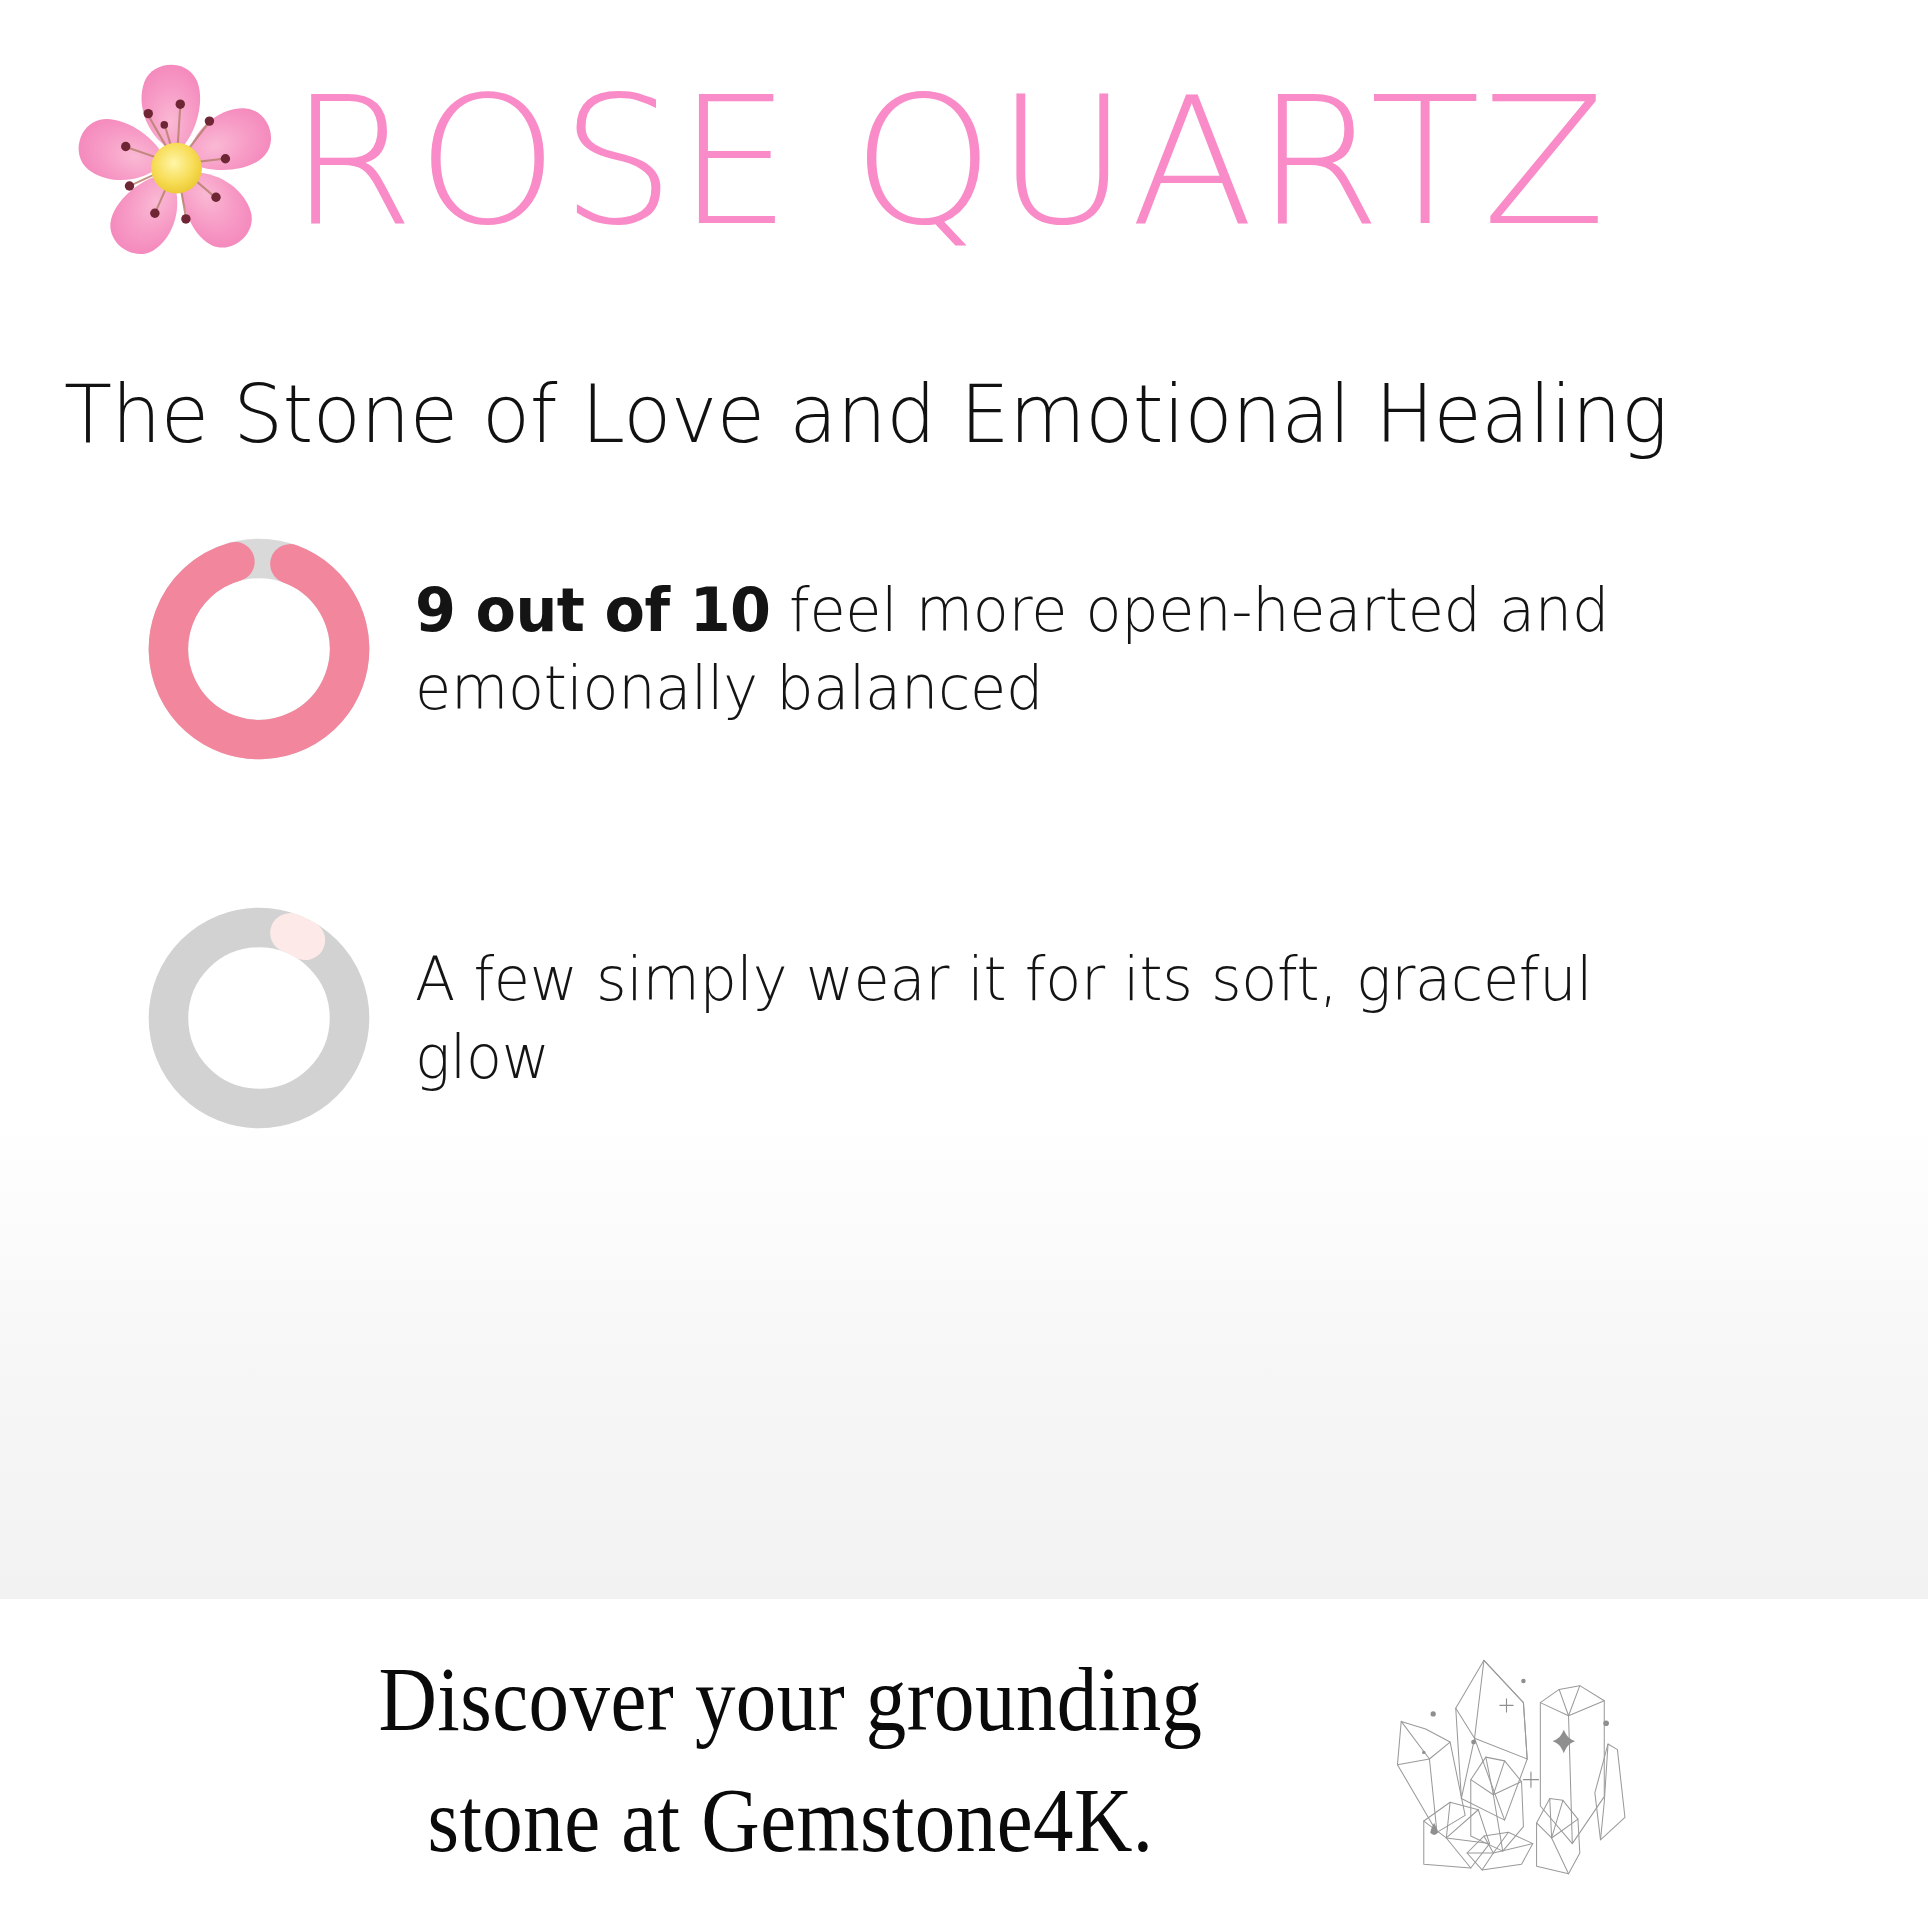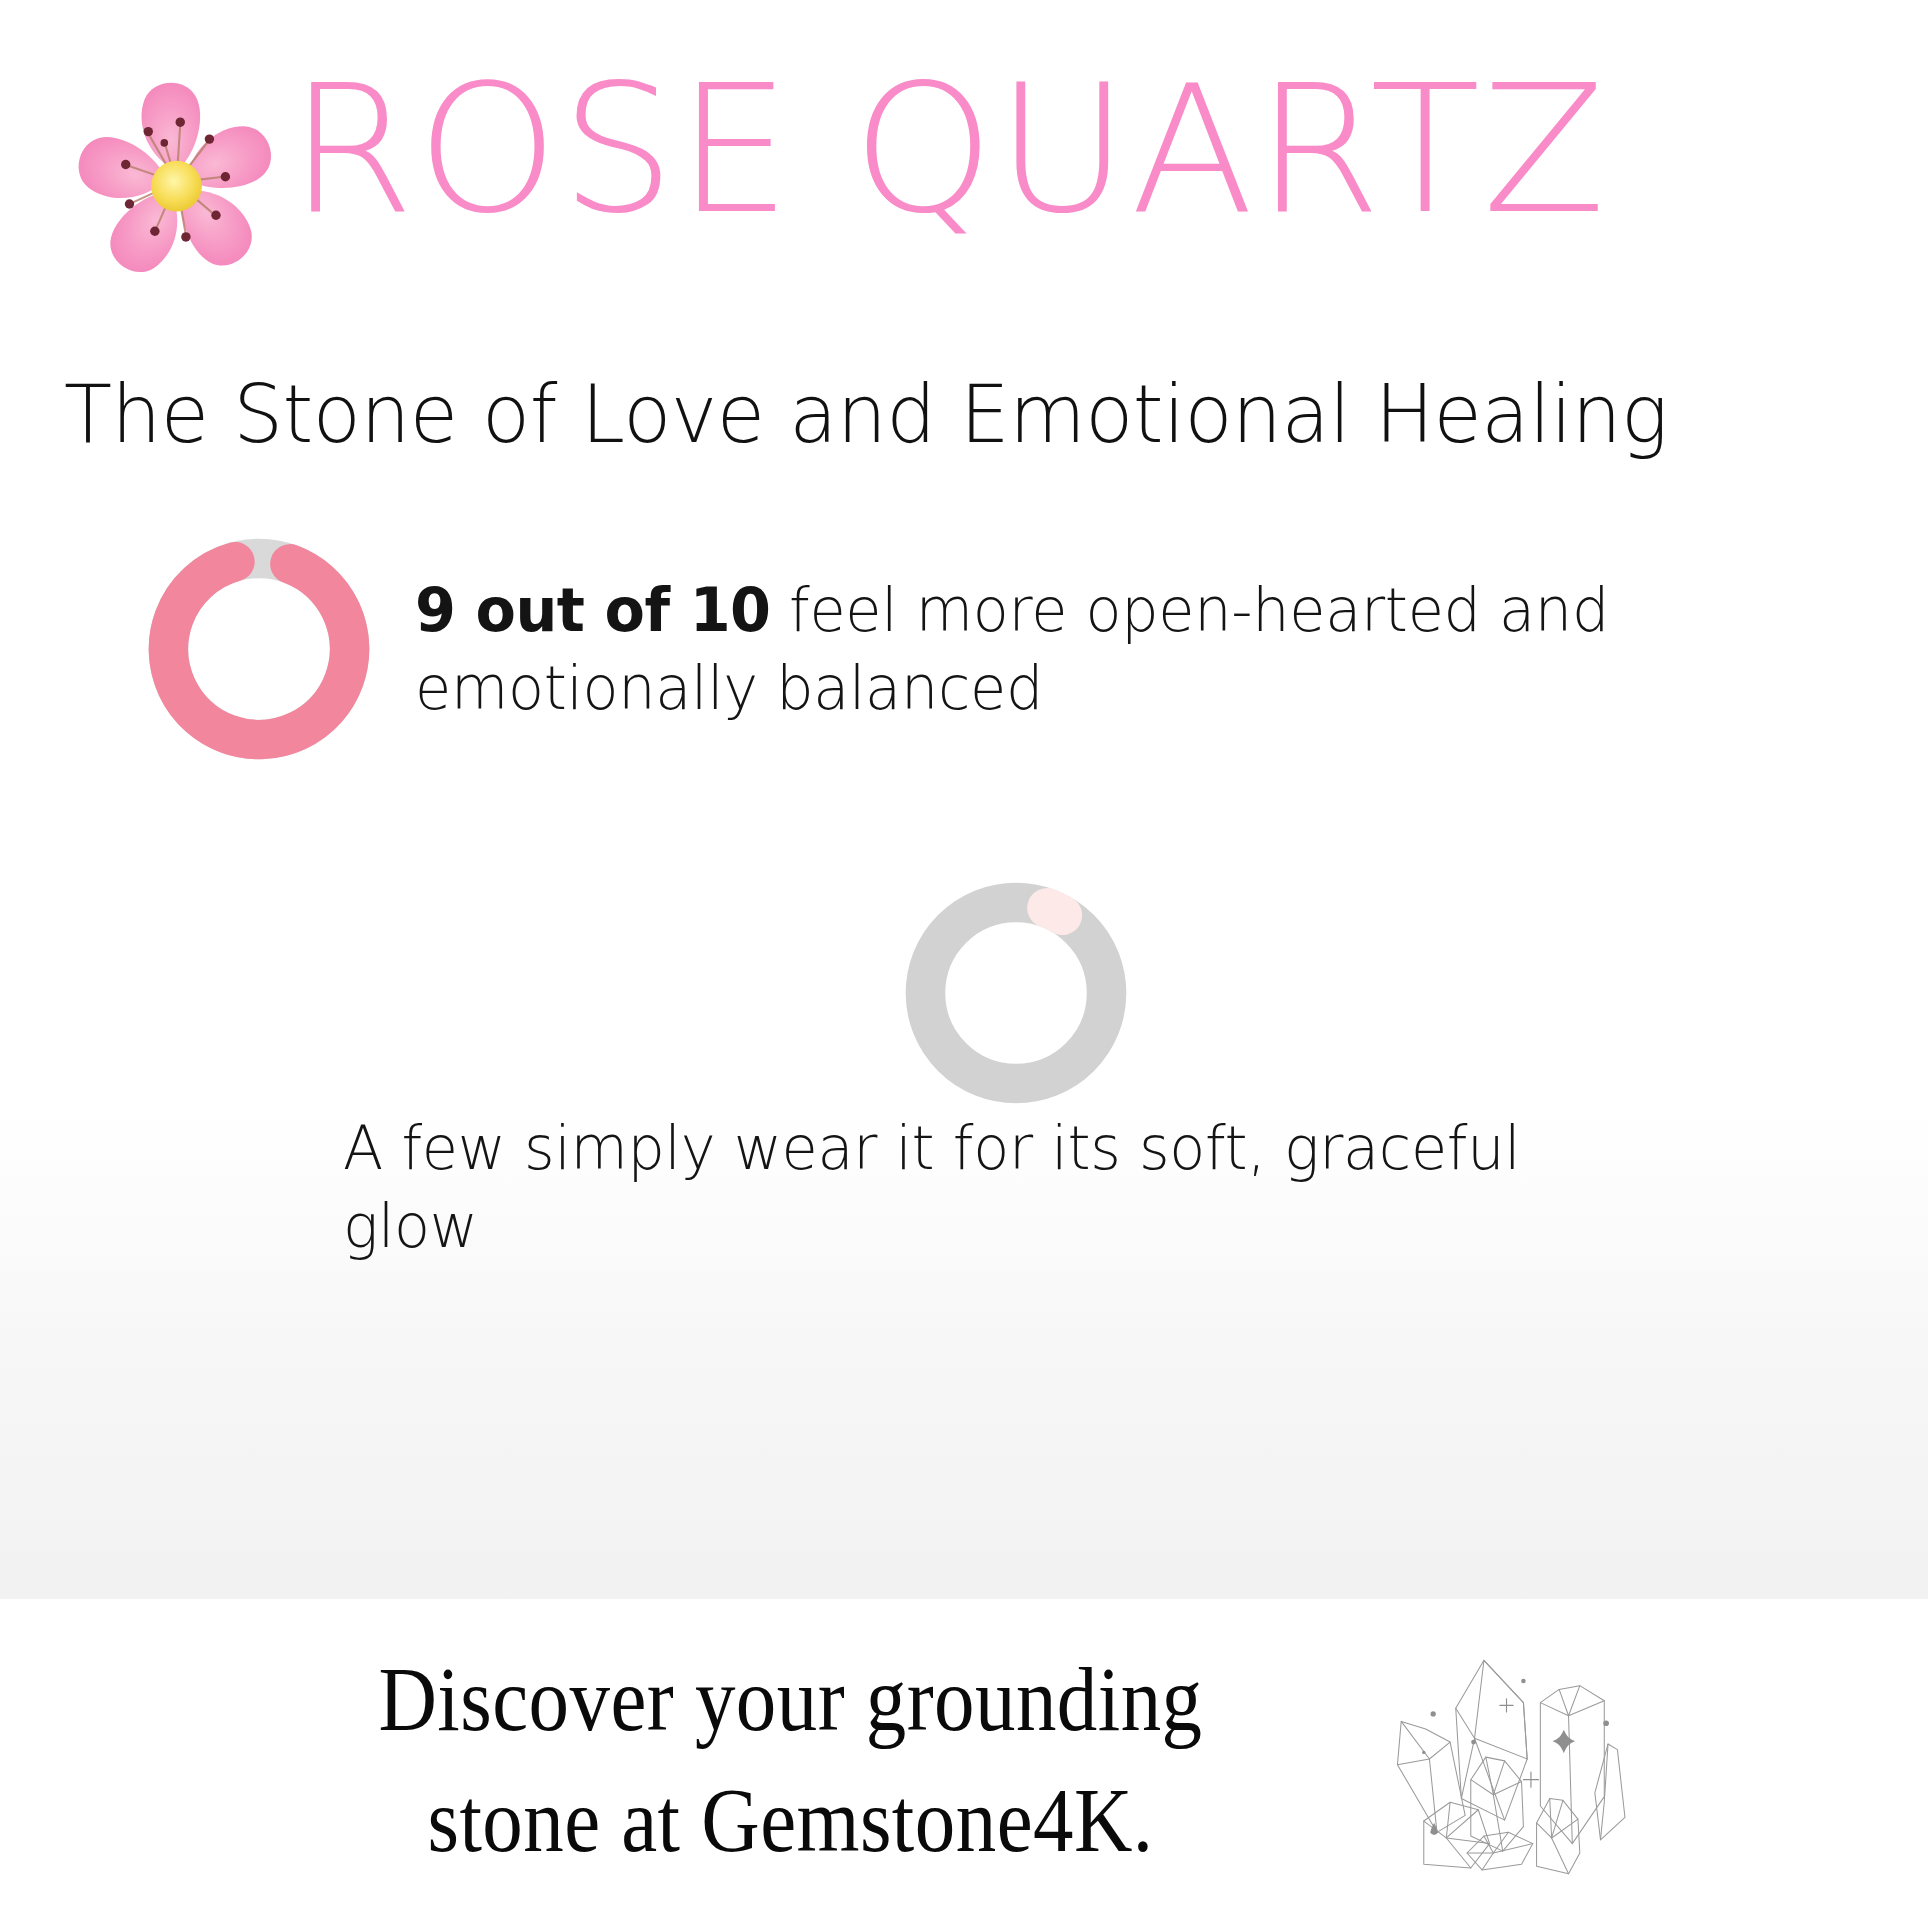--- a/index.html
+++ b/index.html
@@ -30,24 +30,25 @@
     width: 1928px;
     height: 488px;
     background: linear-gradient(180deg, rgba(246,246,246,0) 0%, rgba(243,243,243,0.75) 55%, rgba(241,241,241,0.95) 100%);
     pointer-events: none;
   }
 
   
   .header {
     position: absolute;
     left: 58px;
-    top: 62px;
+    top: 45px;
     width: 1817px;
     height: 235px;
     display: flex;
+    align-items: center;
   }
   .blossom {
     width: 237px;
     height: 237px;
     flex: 0 0 237px;
     position: relative;
     margin-right: -5.6px;
   }
   .blossom svg { display: block; width: 237px; height: 237px; }
 
@@ -86,21 +87,21 @@
     top: 508px;
     width: 1928px;
   }
   .row {
     position: relative;
     height: 282px;
     margin-bottom: 87px;
     display: flex;
     align-items: center;
   }
-  .row:last-child { margin-bottom: 0; flex-direction: column; }
+  .row:last-child { margin-bottom: 0; }
 
   .ring {
     flex: 0 0 232px;
     width: 232px;
     height: 232px;
     margin-left: 143px;
     margin-right: 40px;
     position: relative;
   }
   .ring svg { display: block; width: 232px; height: 232px; }

